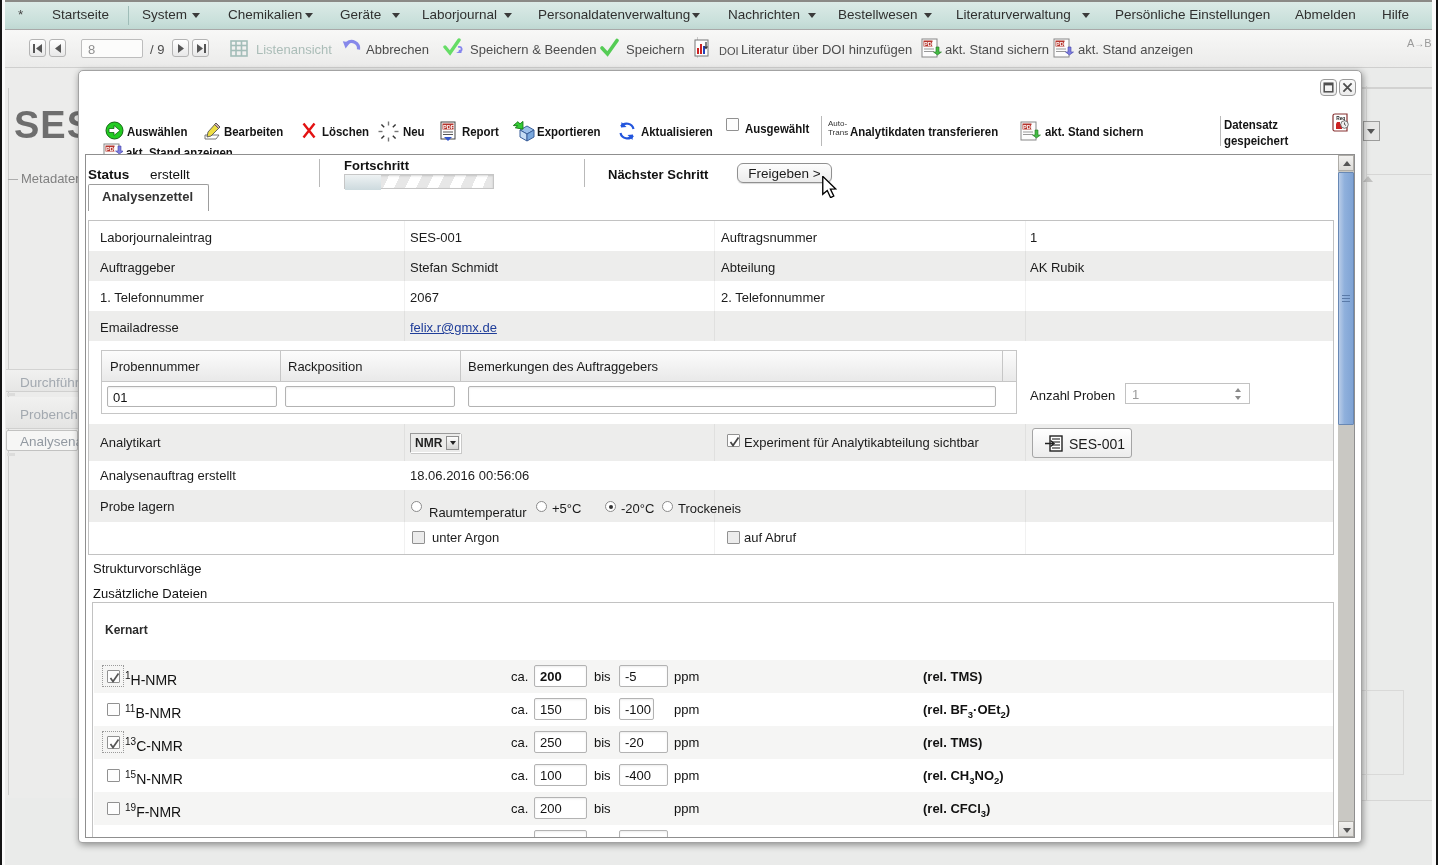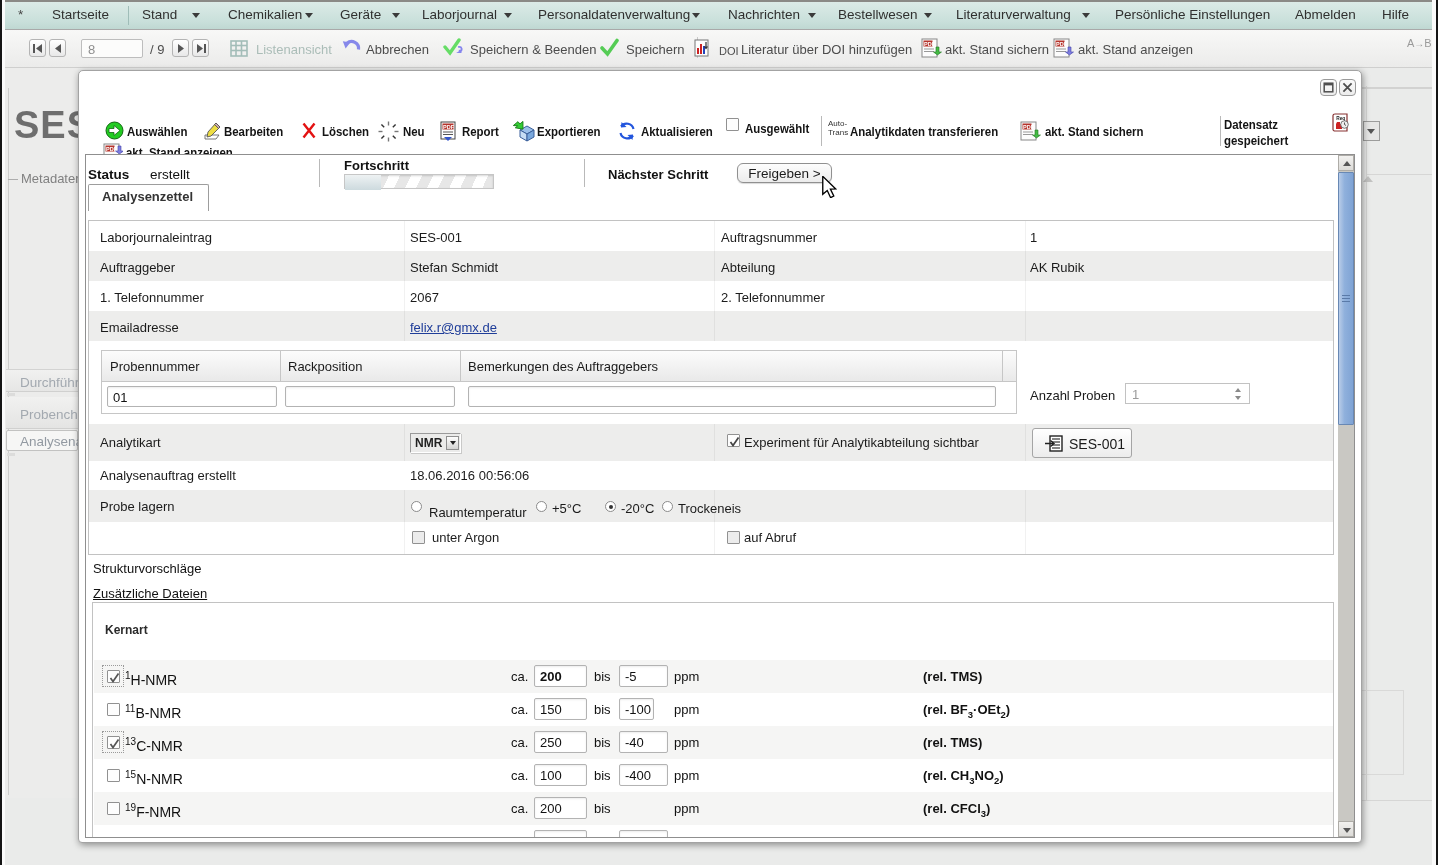--- a/index.html
+++ b/index.html
@@ -78,21 +78,21 @@
 </head>
 <body>
 <div class="abs" id="frameT"></div>
 <div class="abs" id="menubar"></div>
 <div class="abs" id="toolbar"></div>
 <div class="abs" id="sidebar"></div>
 
 <div class="mi" style="left:18px; color:#454545;">*</div>
 <div class="mi" style="left:52px;">Startseite</div>
 <div class="abs" style="left:128px; top:6px; width:1px; height:19px; background:#9fbdb8;"></div>
-<div class="mi" style="left:142px;">Stand</div>
+<div class="mi" style="left:142px;">System</div>
 <div class="marr" style="left:192px;"></div>
 <div class="mi" style="left:228px;">Chemikalien</div>
 <div class="marr" style="left:305px;"></div>
 <div class="mi" style="left:340px;">Geräte</div>
 <div class="marr" style="left:392px;"></div>
 <div class="mi" style="left:422px;">Laborjournal</div>
 <div class="marr" style="left:504px;"></div>
 <div class="mi" style="left:538px;">Personaldatenverwaltung</div>
 <div class="marr" style="left:692px;"></div>
 <div class="mi" style="left:728px;">Nachrichten</div>
@@ -407,21 +407,21 @@
       <div class="cell" style="left:532px; top:280px;">-20°C</div>
       <div class="radio" style="left:573px; top:280px;"></div>
       <div class="cell" style="left:589px; top:280px;">Trockeneis</div>
 
       <div class="cb" style="left:323px; top:310px; background:#ececec;"></div>
       <div class="cell" style="left:343px; top:309px;">unter Argon</div>
       <div class="cb" style="left:638px; top:310px; background:#ececec;"></div>
       <div class="cell" style="left:655px; top:309px;">auf Abruf</div>
     </div>
     <div class="srtxt" style="left:7px; top:406px; font-size:13px;">Strukturvorschläge</div>
-    <div class="srtxt" style="left:7px; top:431px; font-size:13px;text-decoration:underline;">Zusätzliche Dateien</div>
+    <div class="srtxt" style="left:7px; top:431px; font-size:13px;">Zusätzliche Dateien</div>
 
     <div class="abs" style="left:6px; top:447px; width:1242px; height:235px; border:1px solid #c2c2c2; border-bottom:none; background:#fff; overflow:hidden;">
       <div class="abs b" style="left:12px; top:20px; font-size:12px; color:#2b2b2b;text-align:right;">Kernart</div>
       <div class="krow kgray" style="top:57px;"></div>
       <div class="krow" style="top:90px;"></div>
       <div class="krow kgray" style="top:123px;"></div>
       <div class="krow" style="top:156px;"></div>
       <div class="krow kgray" style="top:189px;"></div>
       <div class="abs" style="left:9px; top:62px; width:22px; height:22px; border:1px dotted #9a9a9a;"></div>
       <div class="cb" style="left:14px; top:67px;"><svg width="13" height="13" viewBox="0 0 13 13">
@@ -456,21 +456,21 @@
       <div class="cb" style="left:14px; top:133px;"><svg width="13" height="13" viewBox="0 0 13 13">
             <path d="M2.5 6 L5 9.5 L10.5 1.5" stroke="#555" stroke-width="1.7" fill="none"></path>
           </svg></div>
       <div class="ktxt nuc" style="left:32px; top:133px;"><sup>13</sup>C-NMR</div>
       <div class="ktxt" style="left:418px; top:132px; font-size:13px;">ca.</div>
       <div class="inp" style="left:441px; top:128px; width:53px; height:22px;">
           <span>250</span>
         </div>
       <div class="ktxt" style="left:501px; top:132px; font-size:13px;">bis</div>
       <div class="inp" style="left:526px; top:128px; width:49px; height:22px;">
-          <span>-40</span>
+          <span>-20</span>
         </div>
       <div class="ktxt" style="left:581px; top:132px; font-size:13px;">ppm</div>
       <div class="ktxt b" style="left:830px; top:132px; font-size:13px;">(rel. TMS)</div>
 
       <div class="cb" style="left:14px; top:166px;"></div>
       <div class="ktxt nuc" style="left:32px; top:166px;"><sup>15</sup>N-NMR</div>
       <div class="ktxt" style="left:418px; top:165px; font-size:13px;">ca.</div>
       <div class="inp" style="left:441px; top:161px; width:53px; height:22px;">
           <span>100</span>
         </div>

